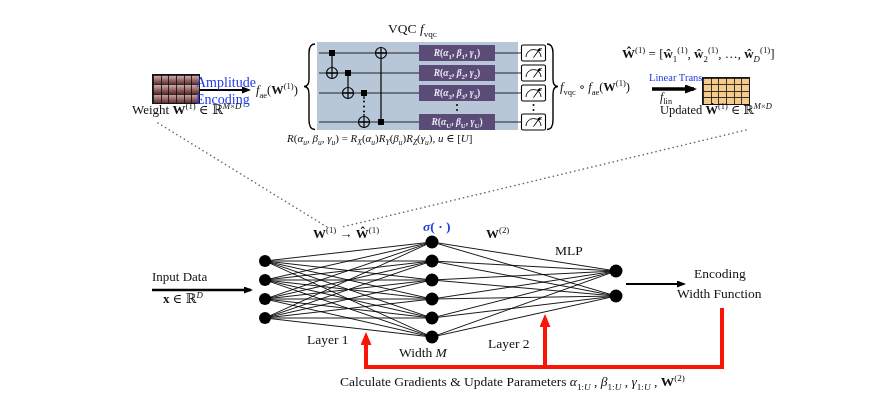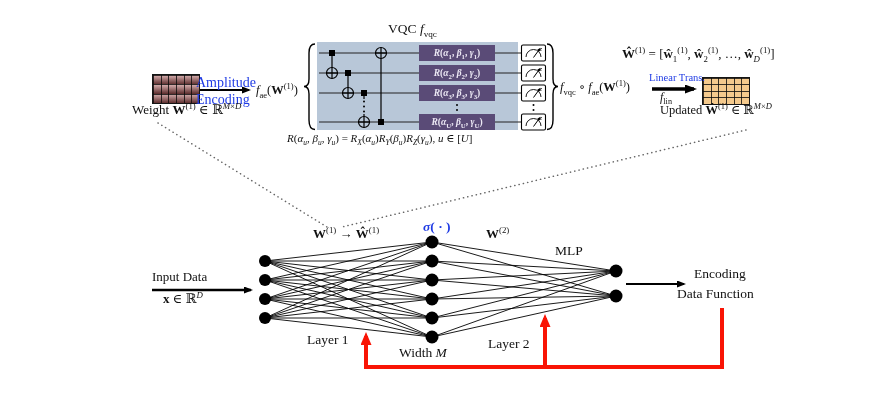--- a/index.html
+++ b/index.html
@@ -202,15 +202,16 @@
   <div class="lbl c" style="left:152px;top:270px;width:78px">Input Data</div>
   <div class="lbl c" style="left:163px;top:292px;width:78px"><b>x</b> ∈ ℝ<sup><i>D</i></sup></div>
   <div class="lbl" style="left:313px;top:227px"><b>W</b><sup>(1)</sup> → <b>Ŵ</b><sup>(1)</sup></div>
   <div class="lbl blue" style="left:423px;top:219px;font-size:13.5px;font-weight:bold"><i>σ</i>( · )</div>
   <div class="lbl" style="left:486px;top:227px"><b>W</b><sup>(2)</sup></div>
   <div class="lbl c" style="left:555px;top:243px;width:40px;font-size:13.5px">MLP</div>
   <div class="lbl" style="left:307px;top:332px;font-size:13.5px">Layer 1</div>
   <div class="lbl" style="left:399px;top:345px;font-size:13.5px">Width <i>M</i></div>
   <div class="lbl" style="left:488px;top:336px;font-size:13.5px">Layer 2</div>
   <div class="lbl c" style="left:694px;top:266px;width:72px;font-size:13.5px">Encoding</div>
-  <div class="lbl c" style="left:677px;top:286px;width:108px;font-size:13.5px">Data Function</div>
-
+  <div class="lbl c" style="left:677px;top:286px;width:108px;font-size:13.5px">Width Function</div>
+
+  <div class="lbl c" style="left:340px;top:374px;width:415px;font-size:13.5px">Calculate Gradients &amp; Update Parameters <i>α</i><sub>1:<i>U</i></sub> , <i>β</i><sub>1:<i>U</i></sub> , <i>γ</i><sub>1:<i>U</i></sub> , <b>W</b><sup>(2)</sup></div>
 </div>
 
 </body></html>

